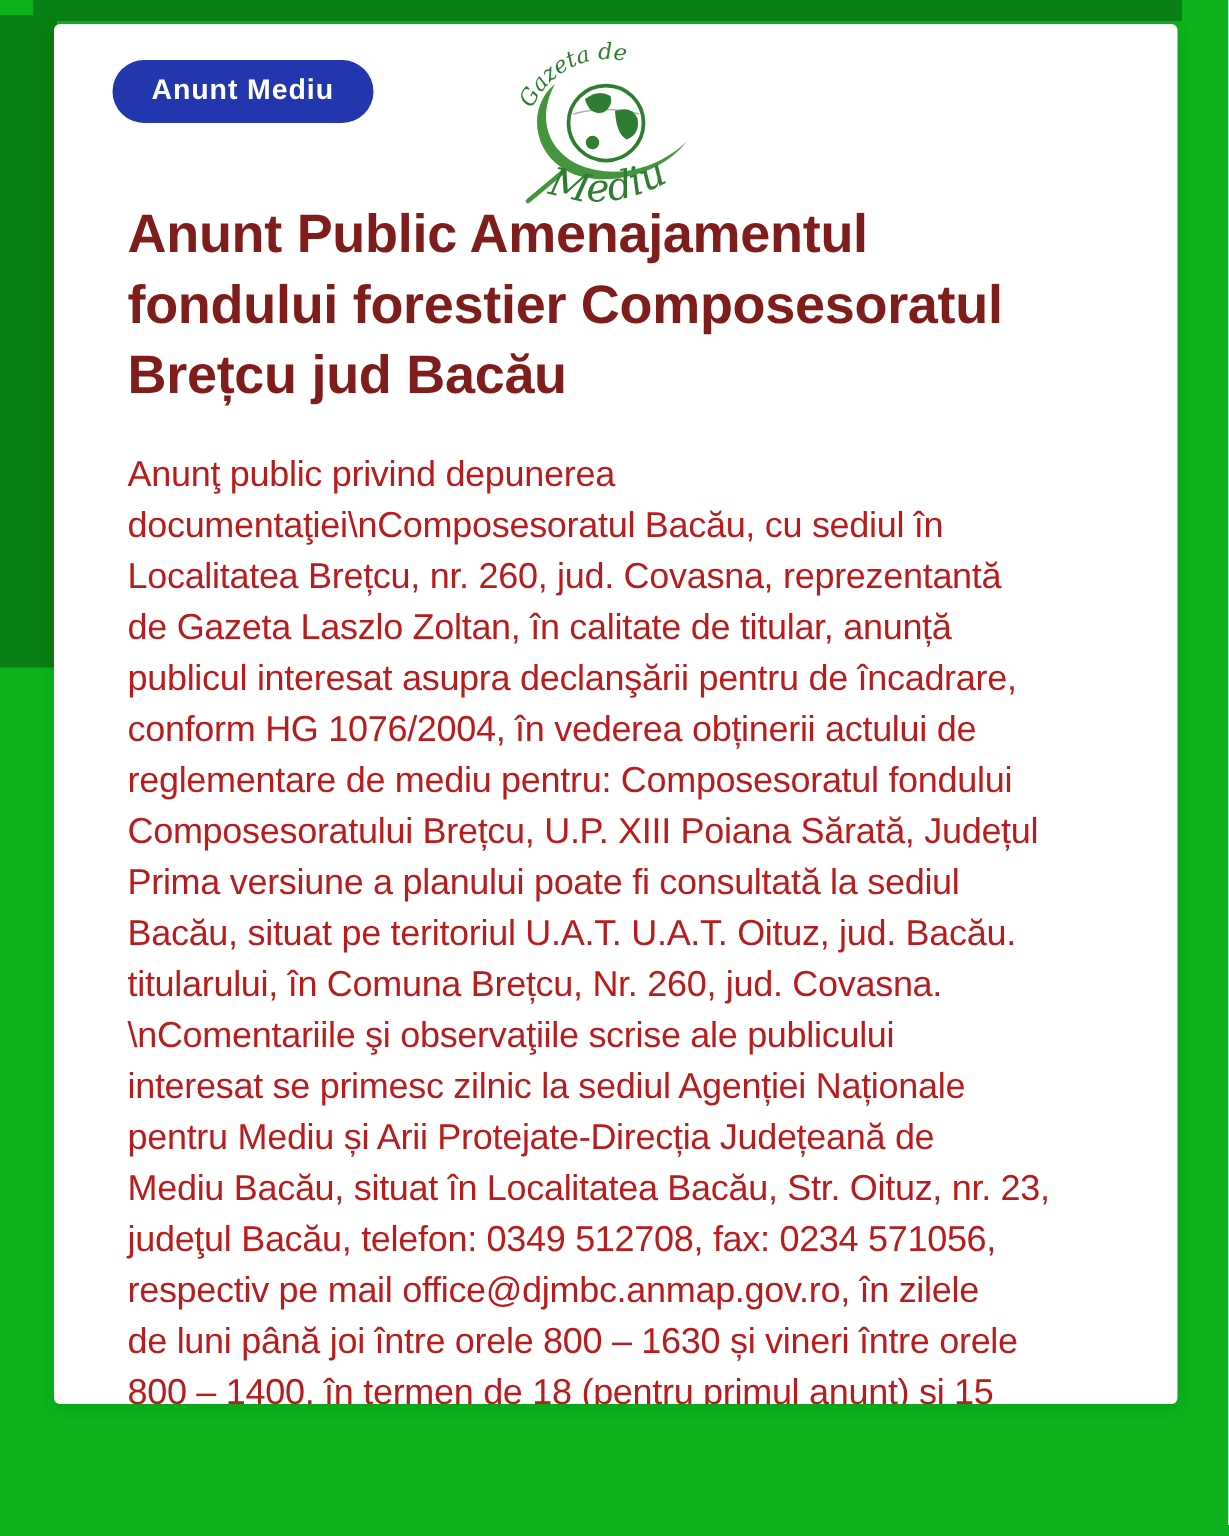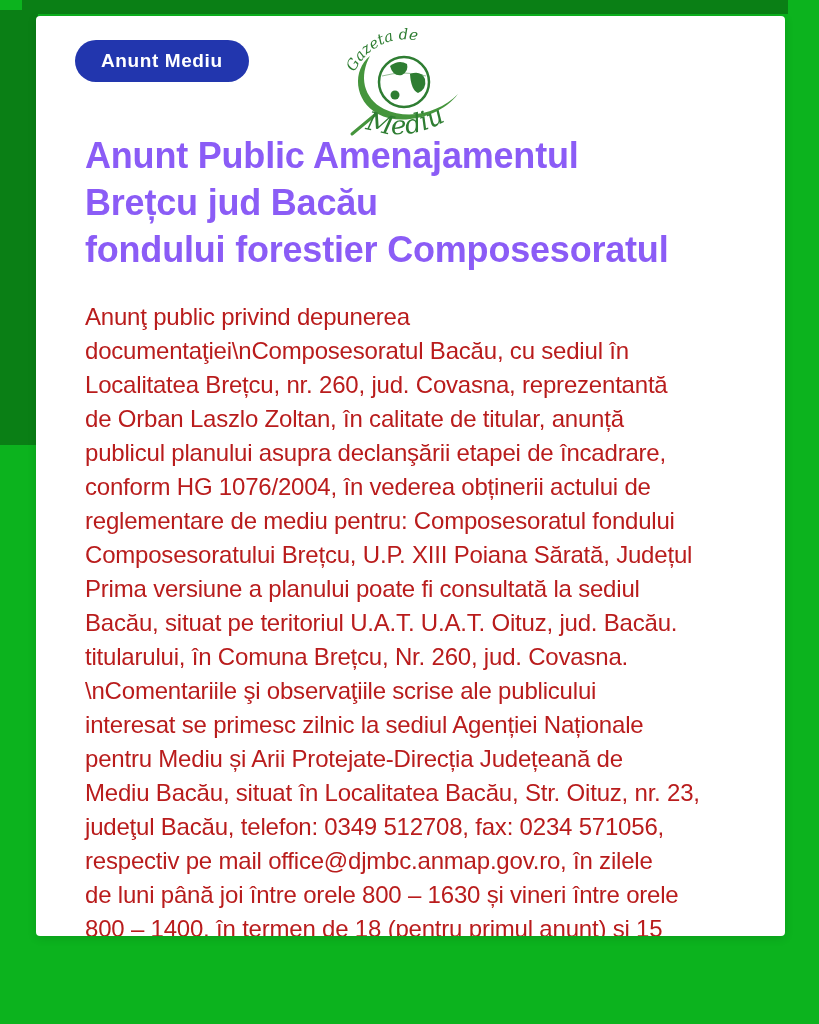--- a/index.html
+++ b/index.html
@@ -48,21 +48,21 @@
     width: 132px; height: 124px;
   }
   .logo text {
     font-family: "DejaVu Serif", serif;
     font-style: italic;
     fill: #2E7D32;
   }
   .title {
     position: absolute; left: 49px; top: 116px;
     width: 665px;
-    color: #8b5cf6;
+    color: #7f1d1d;
     font-size: 36px; font-weight: 700;
     line-height: 47px;
     letter-spacing: -0.2px;
   }
   .article {
     position: absolute; left: 49px; top: 284px;
     width: 680px;
     color: #b91c1c;
     font-size: 24px;
     line-height: 34px;
@@ -104,30 +104,30 @@
       <text font-size="15">
         <textPath href="#arcTop" startOffset="8">Gazeta de</textPath>
       </text>
       <text font-size="26">
         <textPath href="#arcBottom" startOffset="10">Mediu</textPath>
       </text>
     </svg>
 
     <h1 class="title" style="margin:0">
         <div class="title-line">Anunt Public Amenajamentul</div>
+        <div class="title-line">fondului forestier Composesoratul</div>
         <div class="title-line">Brețcu jud Bacău</div>
-        <div class="title-line">fondului forestier Composesoratul</div>
       </h1>
 
     <div class="article">
         <div class="line">Anunţ public privind depunerea</div>
         <div class="line">documentaţiei\nComposesoratul Bacău, cu sediul în</div>
         <div class="line">Localitatea Brețcu, nr. 260, jud. Covasna, reprezentantă</div>
-        <div class="line">de Orban Laszlo Zoltan, în calitate de titular, anunță</div>
-        <div class="line">publicul planului asupra declanşării etapei de încadrare,</div>
+        <div class="line">de Gazeta Laszlo Zoltan, în calitate de titular, anunță</div>
+        <div class="line">publicul interesat asupra declanşării pentru de încadrare,</div>
         <div class="line">conform HG 1076/2004, în vederea obținerii actului de</div>
         <div class="line">reglementare de mediu pentru: Composesoratul fondului</div>
         <div class="line">Composesoratului Brețcu, U.P. XIII Poiana Sărată, Județul</div>
         <div class="line">Prima versiune a planului poate fi consultată la sediul</div>
         <div class="line">Bacău, situat pe teritoriul U.A.T. U.A.T. Oituz, jud. Bacău.</div>
         <div class="line">titularului, în Comuna Brețcu, Nr. 260, jud. Covasna.</div>
         <div class="line">\nComentariile şi observaţiile scrise ale publicului</div>
         <div class="line">interesat se primesc zilnic la sediul Agenției Naționale</div>
         <div class="line">pentru Mediu și Arii Protejate-Direcția Județeană de</div>
         <div class="line">Mediu Bacău, situat în Localitatea Bacău, Str. Oituz, nr. 23,</div>

